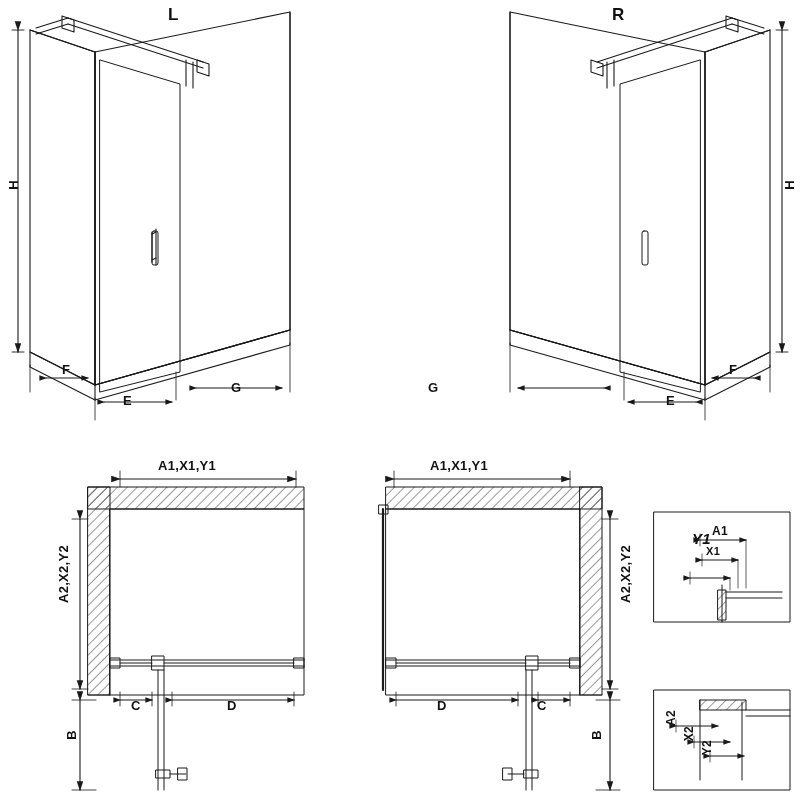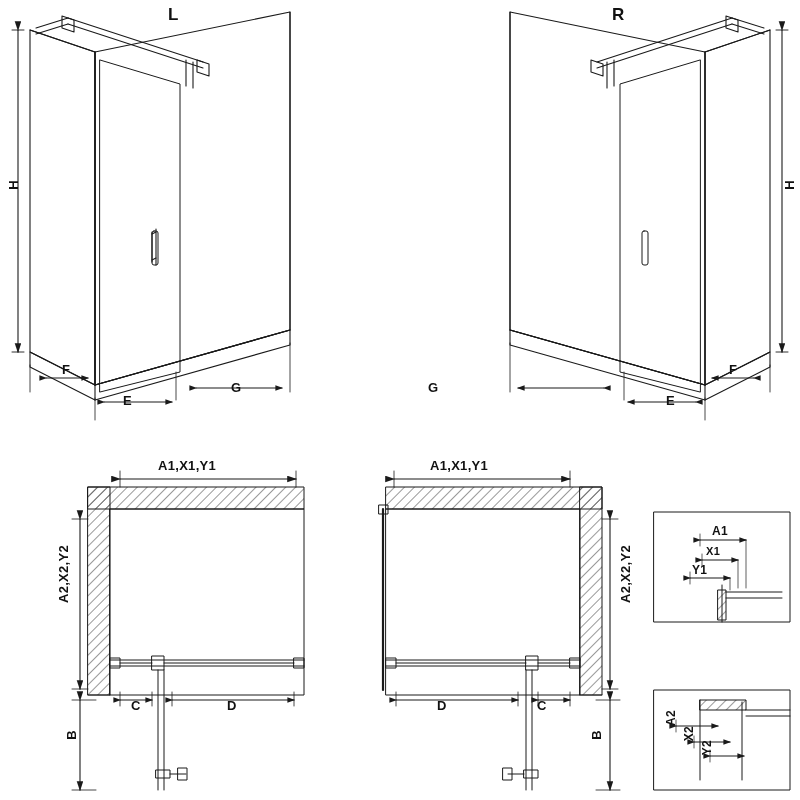--- a/index.html
+++ b/index.html
@@ -262,19 +262,19 @@
 <div class="lbl vert" style="left:64px;top:730px;">B</div>
 
 <div class="lbl" style="left:430px;top:458px;">A1,X1,Y1</div>
 <div class="lbl vert" style="left:618px;top:545px;">A2,X2,Y2</div>
 <div class="lbl" style="left:437px;top:698px;">D</div>
 <div class="lbl" style="left:537px;top:698px;">C</div>
 <div class="lbl vert" style="left:589px;top:730px;">B</div>
 
 <div class="lbl" style="left:712px;top:524px;font-size:12px;text-align:center;">A1</div>
 <div class="lbl" style="left:706px;top:545px;font-size:11px;">X1</div>
-<div class="lbl" style="left:692px;top:563px;font-size:12px;">Y1</div>
+<div class="lbl" style="left:692px;top:530px;font-size:15px;font-style:italic;">Y1</div>
 
 <div class="lbl vert" style="left:664px;top:710px;font-size:12px;">A2</div>
 <div class="lbl vert" style="left:682px;top:726px;font-size:12px;">X2</div>
 <div class="lbl vert" style="left:700px;top:740px;font-size:12px;">Y2</div>
 
 </div>
 
 </body></html>

